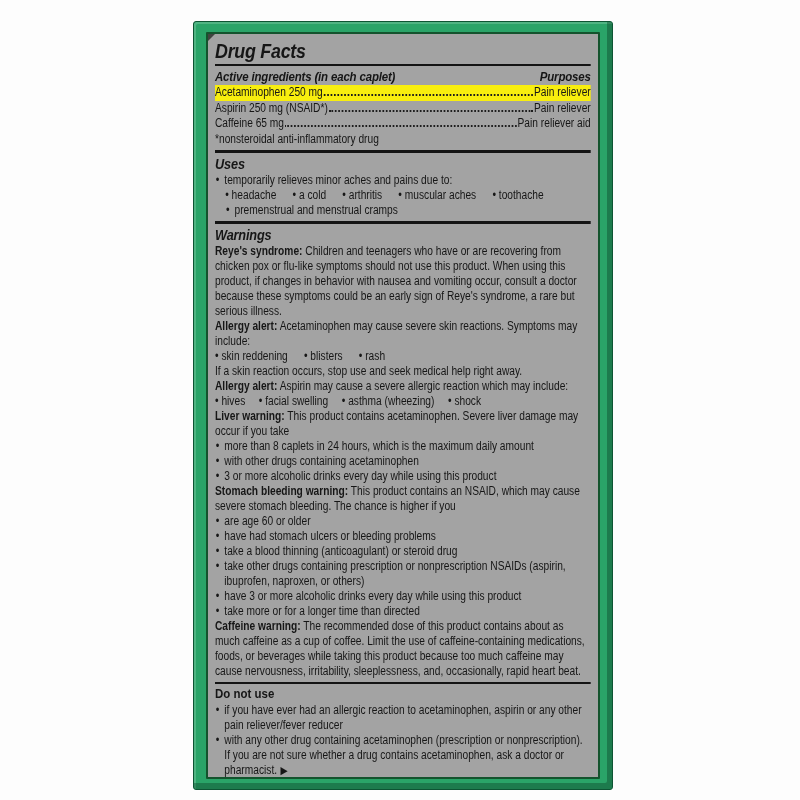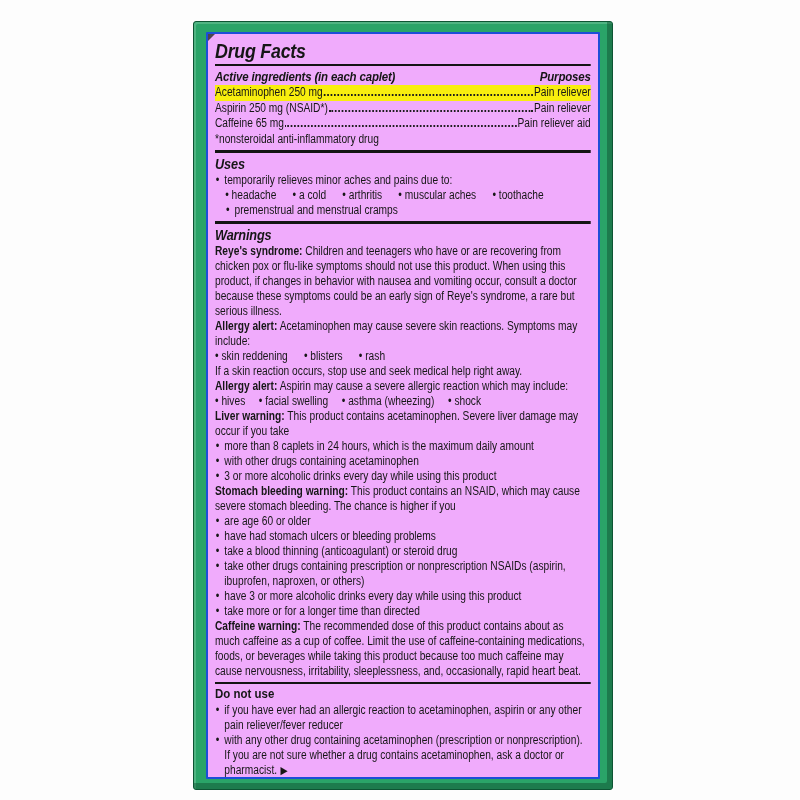--- a/index.html
+++ b/index.html
@@ -15,22 +15,22 @@
     position:absolute;left:193px;top:21px;width:420px;height:769px;
     box-sizing:border-box;
     background:#2aa468;
     border:1px solid #0d5433;
     border-radius:3px;
     padding:10px 12px;
     box-shadow:inset -5px -6px 0 rgba(8,58,34,.38), inset 2px 2px 0 rgba(255,255,255,.18);
   }
   .panel{
     position:relative;width:100%;height:100%;box-sizing:border-box;
-    background:#f0abfc;
-    border:2px solid #1d4ed8;
+    background:#a3a3a3;
+    border:2px solid #14532d;
     border-radius:1px;
     padding:3px 7px;
     overflow:hidden;
   }
   .fold{
     position:absolute;top:-3px;left:-3px;width:0;height:0;
     border-top:13px solid #30322e;border-right:13px solid transparent;
     opacity:.85;
   }
   

